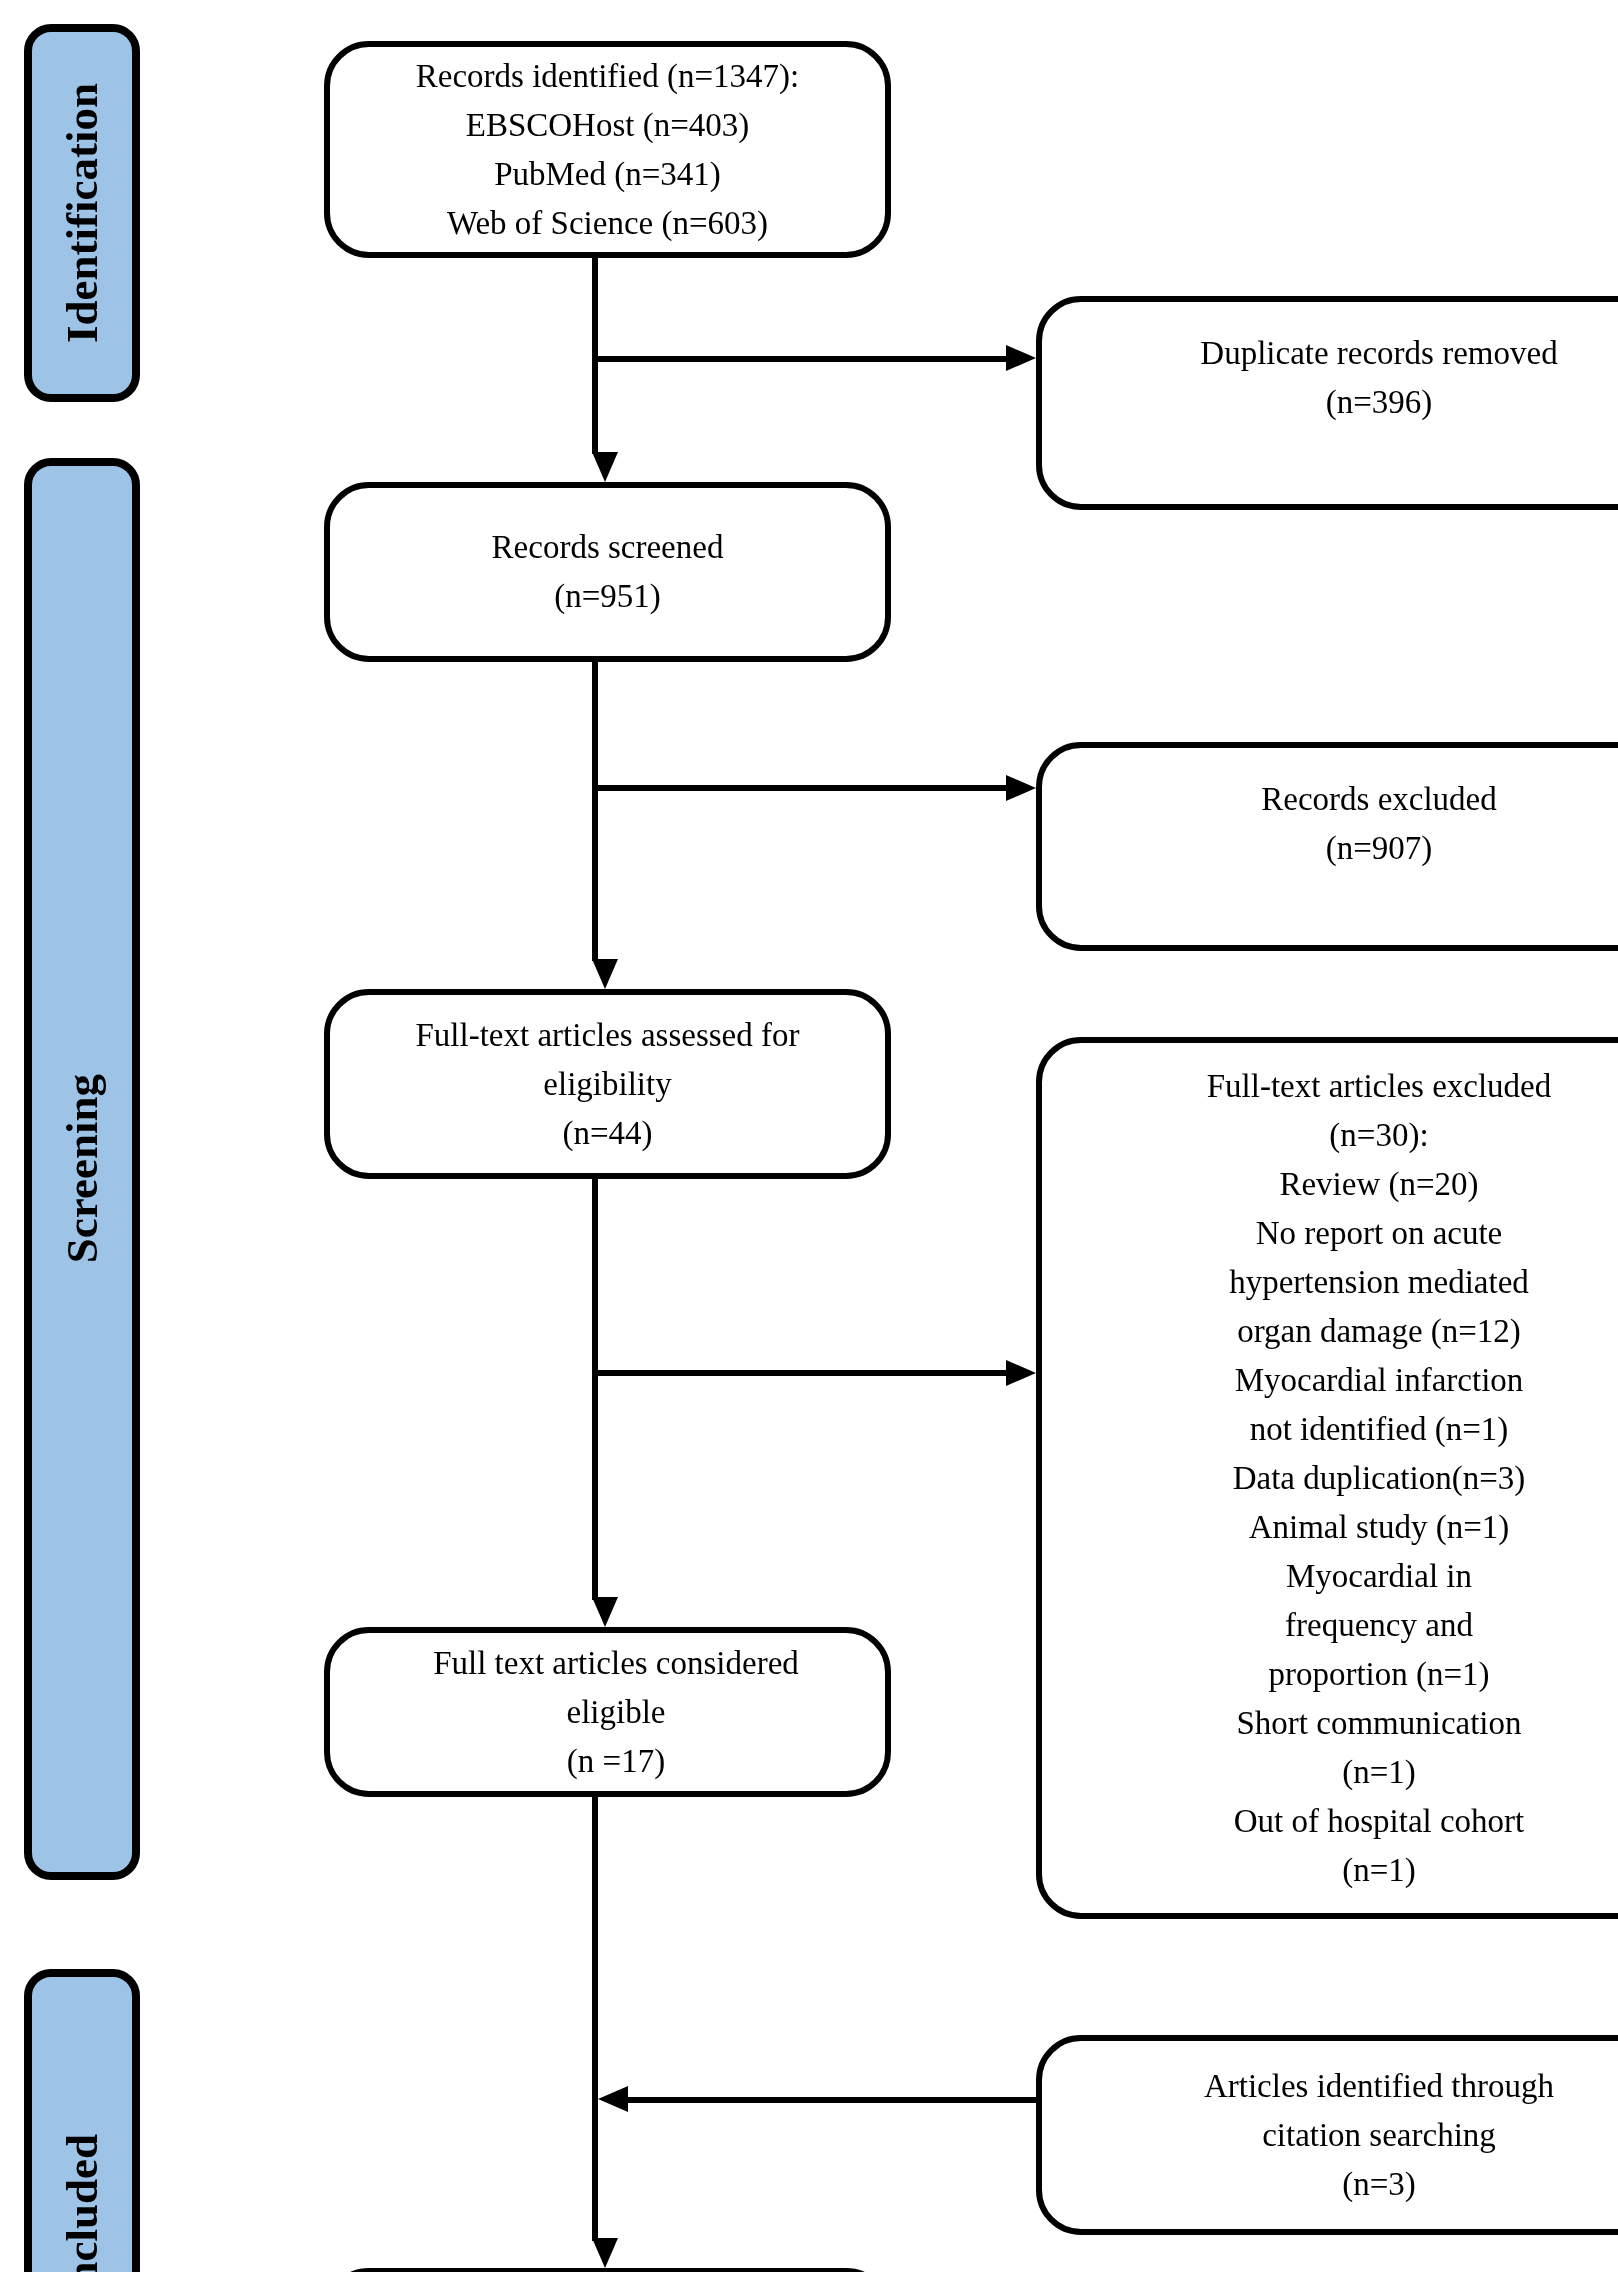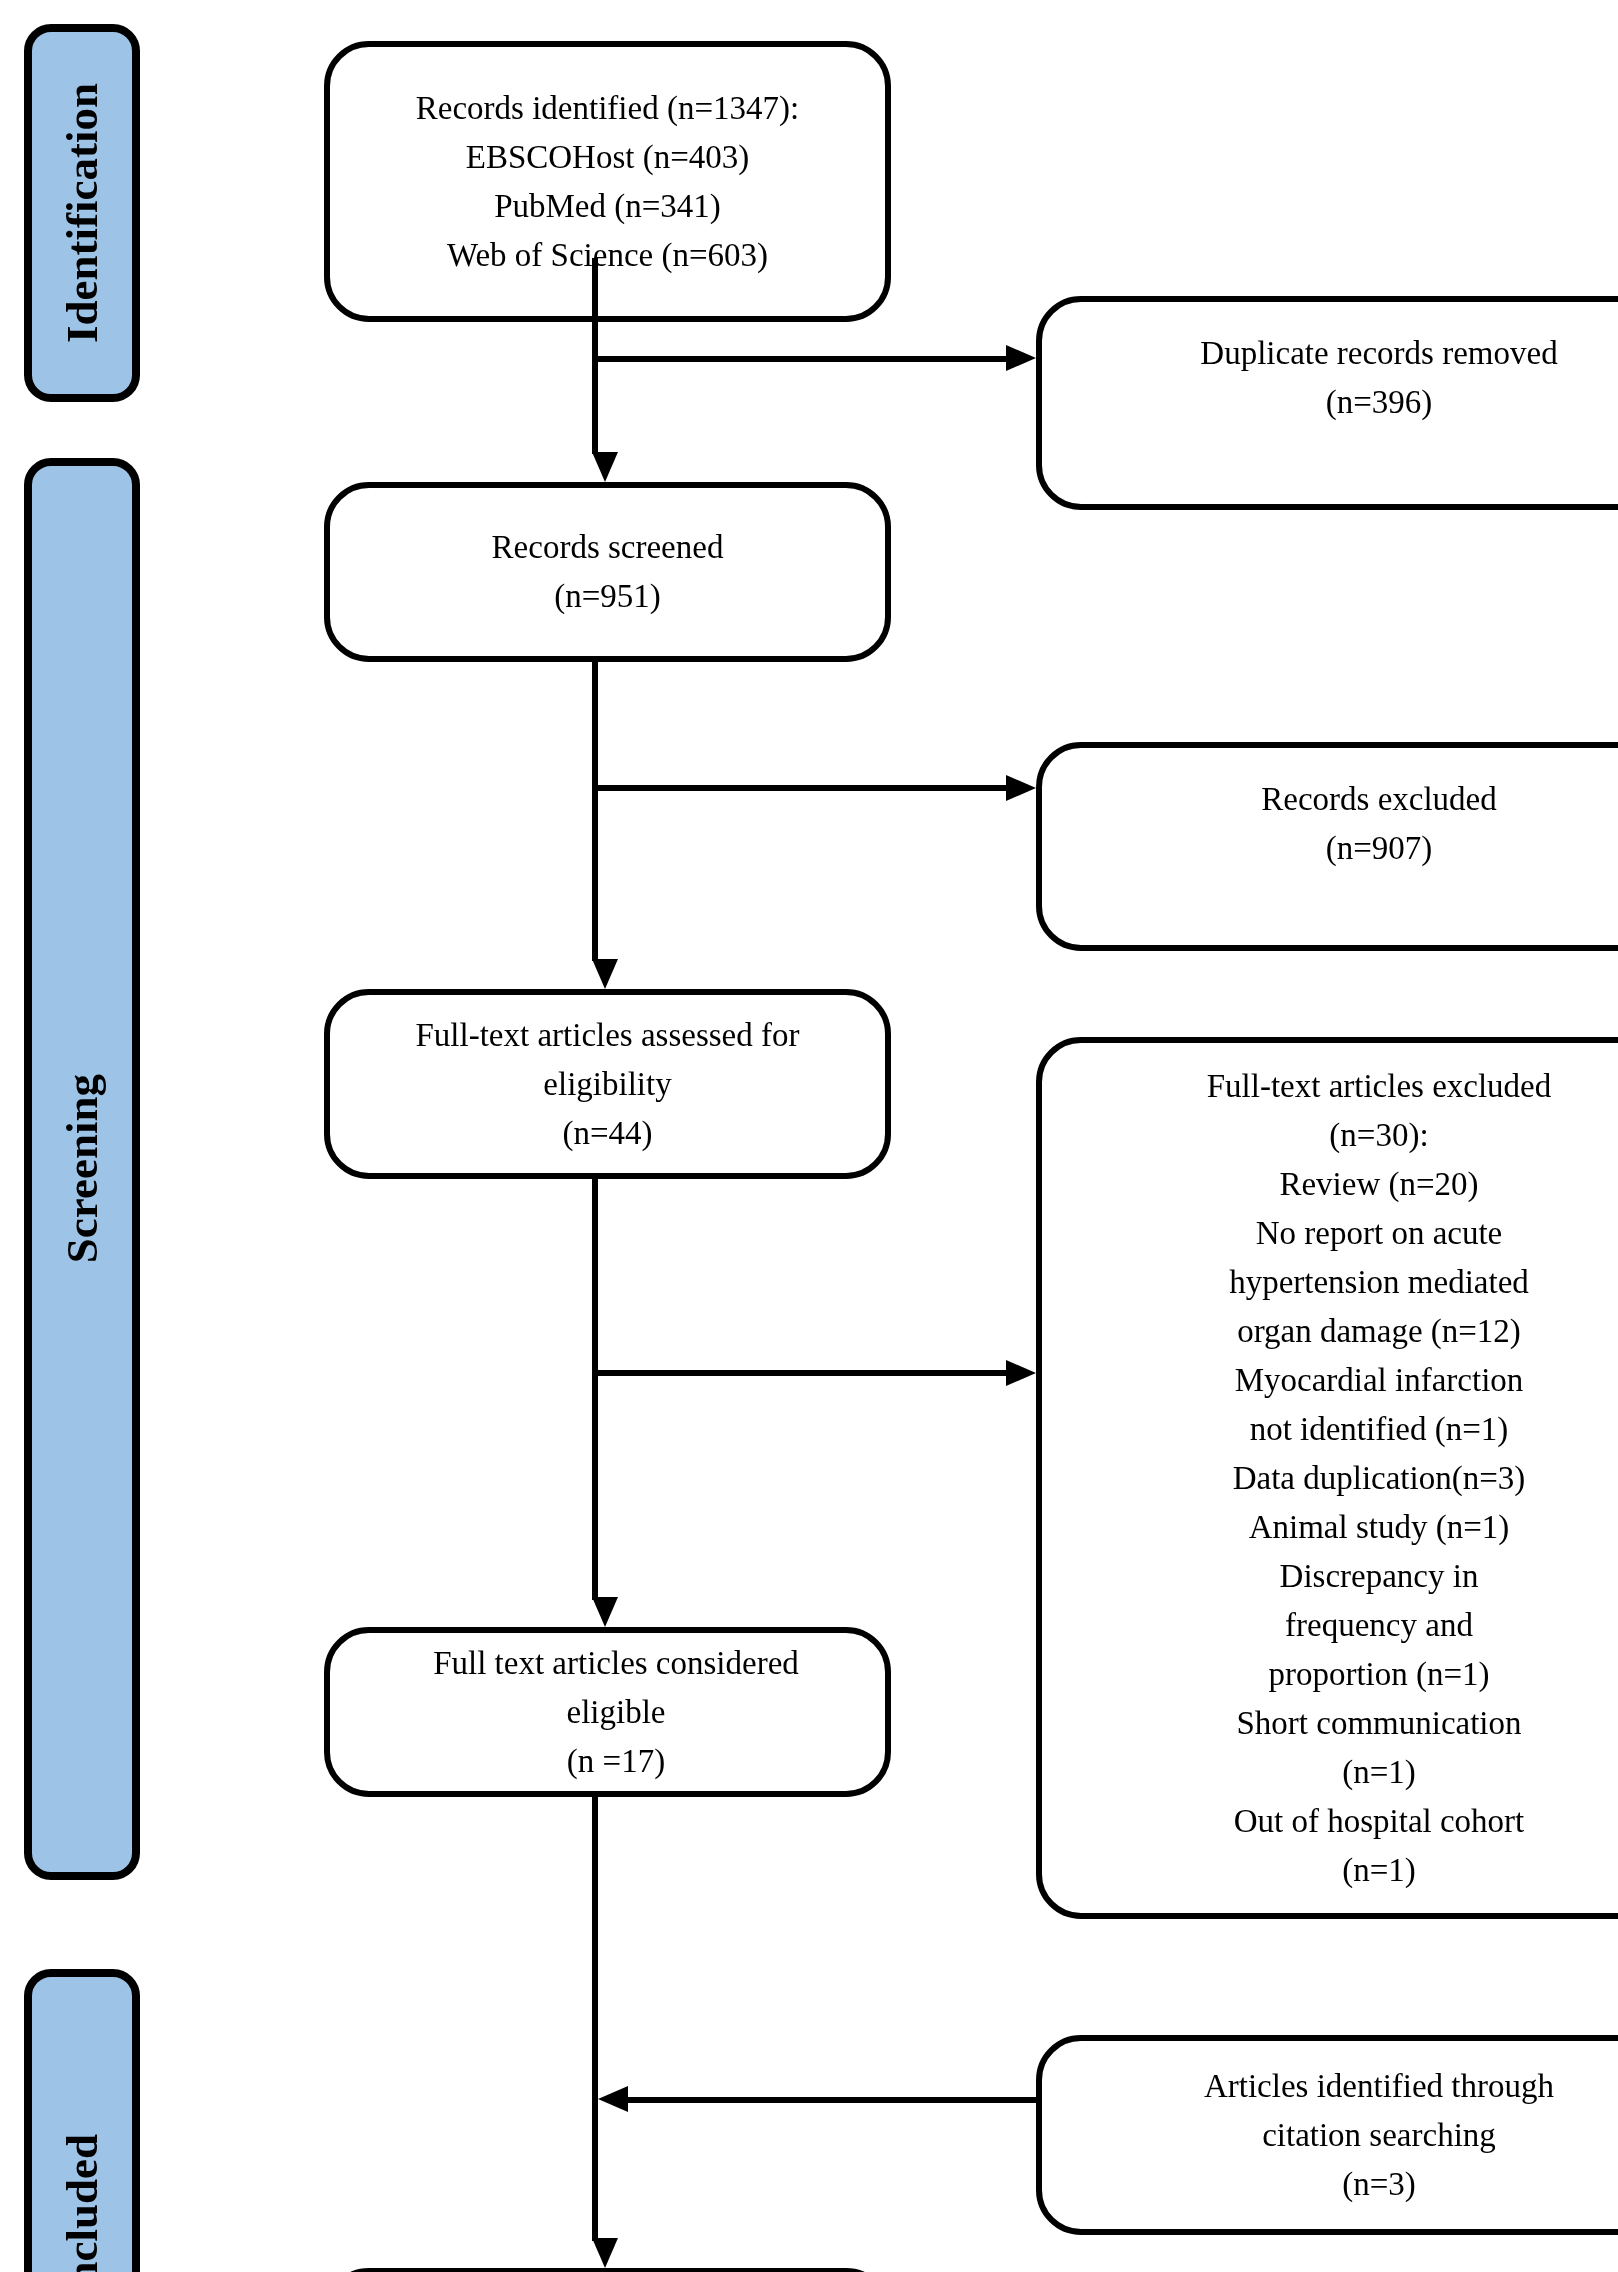--- a/index.html
+++ b/index.html
@@ -72,21 +72,21 @@
   <div class="stage-bar" style="top:23.6px;height:378px;">
     <div class="stage-label">Identification</div>
   </div>
   <div class="stage-bar" style="top:458px;height:1422px;">
     <div class="stage-label">Screening</div>
   </div>
   <div class="stage-bar" style="top:1969px;height:501px;">
     <div class="stage-label">Included</div>
   </div>
 
-  <div class="box main" style="top:41px;height:281px;">
+  <div class="box main" style="top:41px;height:217px;">
     <div class="line">Records identified (n=1347):</div>
     <div class="line">EBSCOHost (n=403)</div>
     <div class="line">PubMed (n=341)</div>
     <div class="line">Web of Science (n=603)</div>
   </div>
 
   <div class="box main" style="top:482px;height:180px;">
     <div class="line">Records screened</div>
     <div class="line">(n=951)</div>
   </div>
@@ -122,21 +122,21 @@
     <div class="line">Full-text articles excluded</div>
     <div class="line">(n=30):</div>
     <div class="line">Review (n=20)</div>
     <div class="line">No report on acute</div>
     <div class="line">hypertension mediated</div>
     <div class="line">organ damage (n=12)</div>
     <div class="line">Myocardial infarction</div>
     <div class="line">not identified (n=1)</div>
     <div class="line">Data duplication(n=3)</div>
     <div class="line">Animal study (n=1)</div>
-    <div class="line">Discrepancy in</div>
+    <div class="line">Myocardial in</div>
     <div class="line">frequency and</div>
     <div class="line">proportion (n=1)</div>
     <div class="line">Short communication</div>
     <div class="line">(n=1)</div>
     <div class="line">Out of hospital cohort</div>
     <div class="line">(n=1)</div>
   </div>
 
   <div class="box side" style="top:1998px;height:200px;">
     <div class="line">Articles identified through</div>

